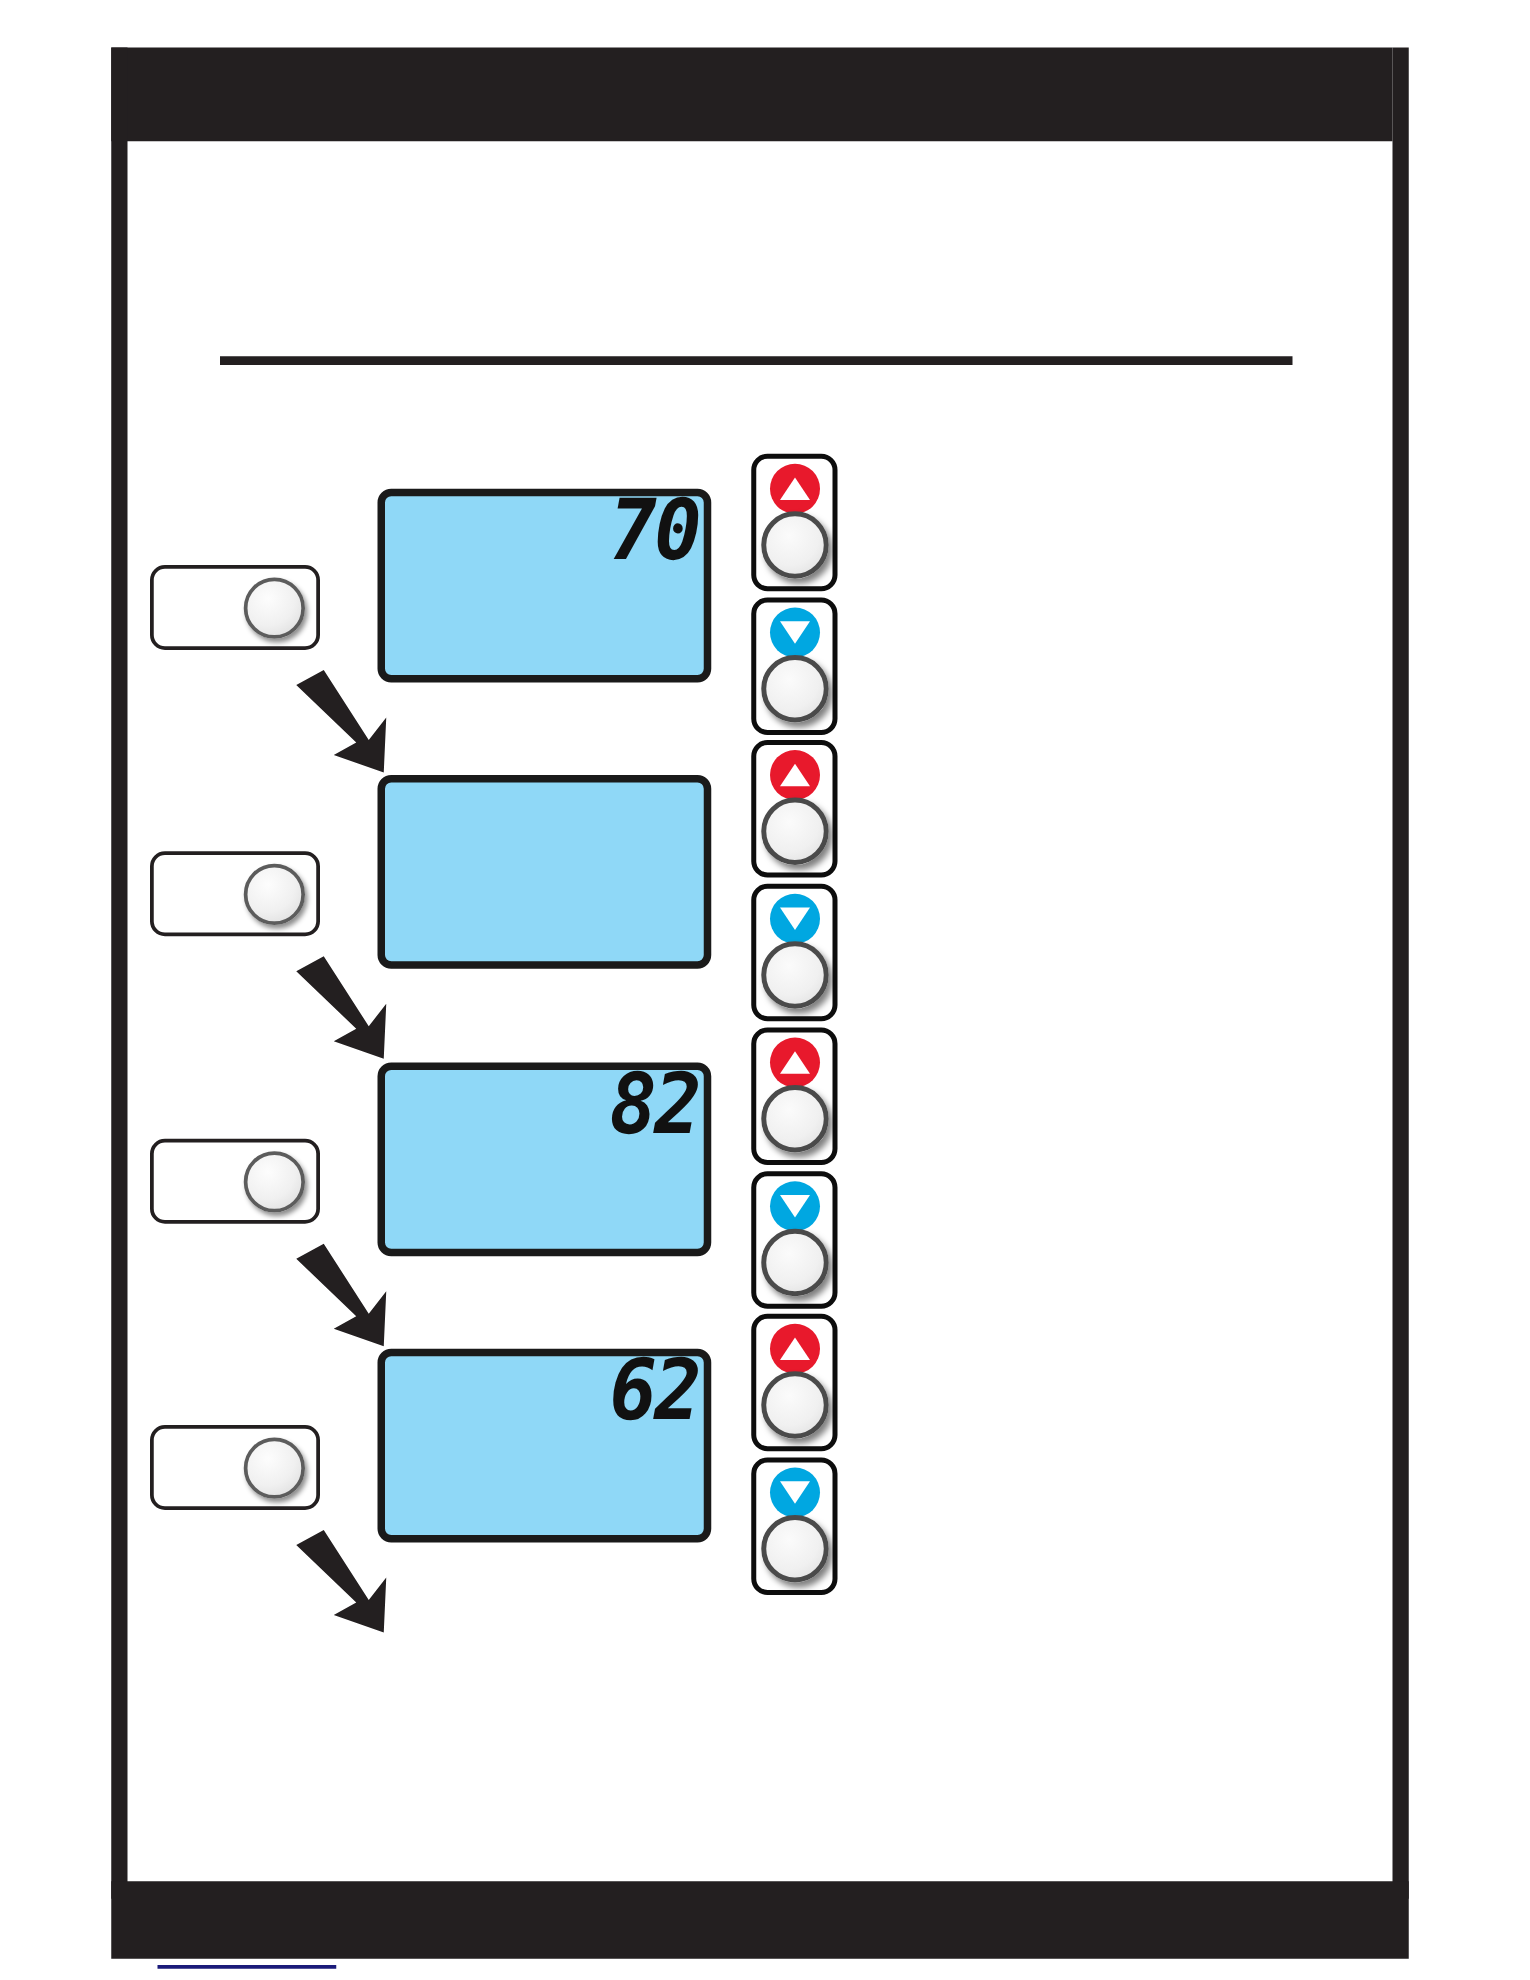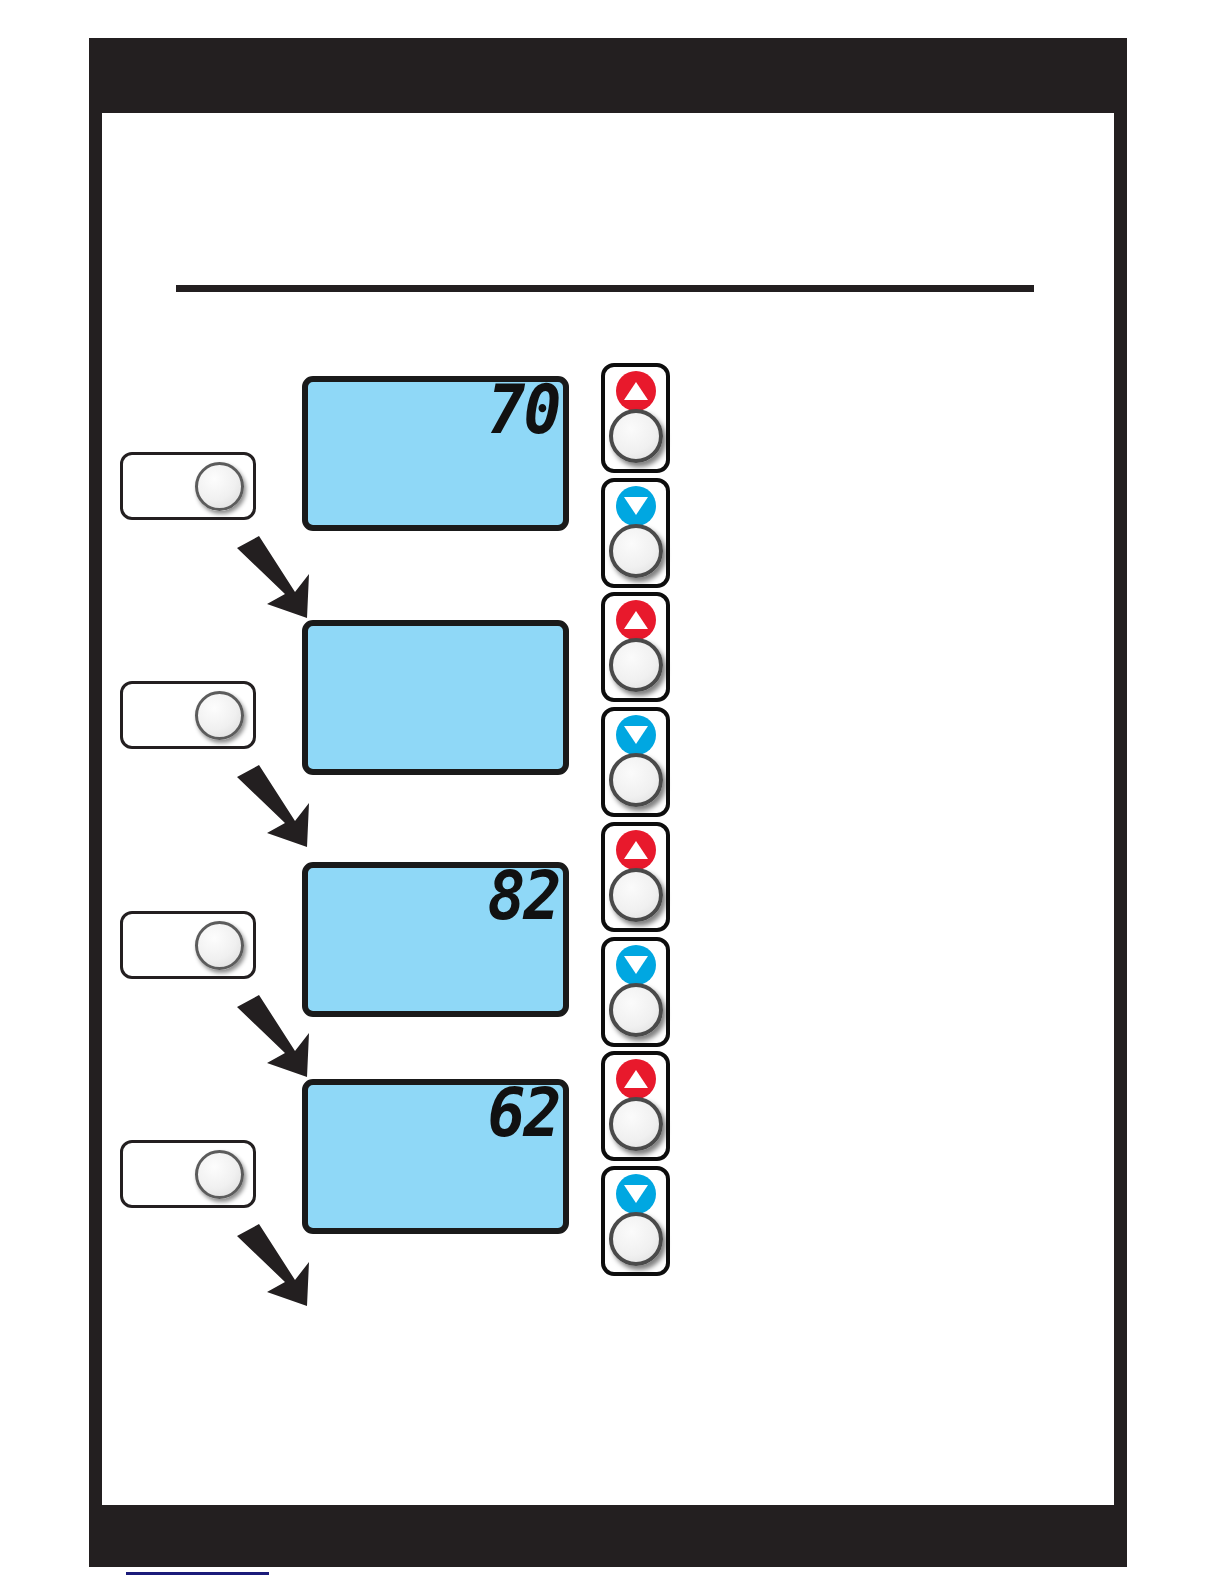--- a/index.html
+++ b/index.html
@@ -199,21 +199,21 @@
   <div class="rule"></div>
   <div class="footer-bar"></div>
   <div class="bottom-link-rule"></div>
 
   <div class="row" style="top:0;">
 
     <div class="toggle" style="left:120px; top:452px;">
       <div class="knob"></div>
     </div>
 
-    <div class="lcd" style="left:302px; top:376px;padding-left:26px;">
+    <div class="lcd" style="left:302px; top:391px;padding-left:26px;">
       <div class="reading">70</div>
     </div>
 
     <div class="arrow" style="left:225px; top:530px;">
       <svg width="92" height="92" viewBox="0 0 92 92">
         <path d="M12 18 L34 6 L70 62 L84 44 L82 88 L42 74 L60 64 Z" fill="#231f20"></path>
       </svg>
     </div>
 
     <div class="btnpad" style="left:601px; top:363px;">
@@ -269,21 +269,21 @@
       <div class="push"></div>
     </div>
   </div>
 
   <div class="row" style="top:0;">
 
     <div class="toggle" style="left:120px; top:911px;">
       <div class="knob"></div>
     </div>
 
-    <div class="lcd" style="left:302px; top:850px;margin-top:12px;">
+    <div class="lcd" style="left:302px; top:850px;">
       <div class="reading">82</div>
     </div>
 
     <div class="arrow" style="left:225px; top:989px;">
       <svg width="92" height="92" viewBox="0 0 92 92">
         <path d="M12 18 L34 6 L70 62 L84 44 L82 88 L42 74 L60 64 Z" fill="#231f20"></path>
       </svg>
     </div>
 
     <div class="btnpad" style="left:601px; top:822px;">

